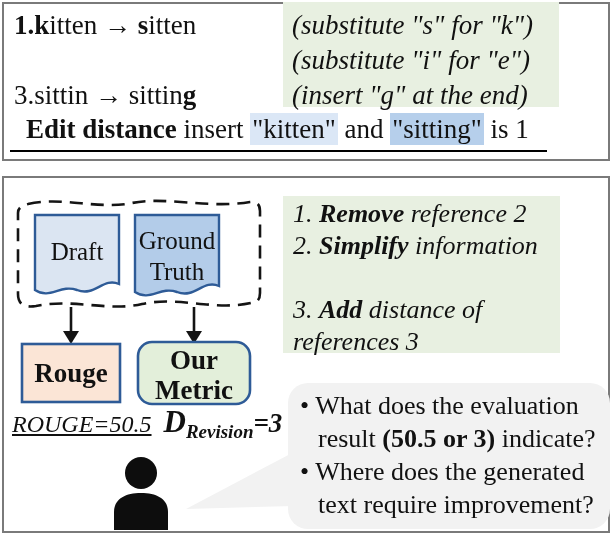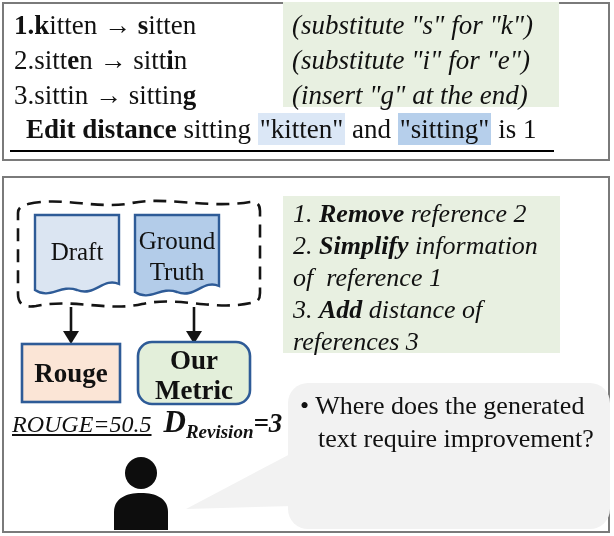--- a/index.html
+++ b/index.html
@@ -53,27 +53,26 @@
 <body>
 
 <div class="page">
 
   <div class="panel panel-top">
     <div class="note-bg"></div>
 
     <div class="step r1"><span class="b">1.k</span><span>itten → </span><span class="b">s</span><span>itten</span></div>
     <div class="note r1">(substitute "s" for "k")</div>
 
-    <div class="step r2"><span>2.sitt</span><span class="b">e</span><span>n → sitt</span><span class="b">i</span><span>n</span></div>
     <div class="note r2">(substitute "i" for "e")</div>
 
     <div class="step r3"><span>3.sittin → sittin</span><span class="b">g</span></div>
     <div class="note r3">(insert "g" at the end)</div>
 
-    <div class="summary"><span class="u"><span class="b">Edit distance</span><span> sitting </span><span class="hl1">"kitten"</span><span> and </span><span class="hl2">"sitting"</span><span> is 1</span></span></div>
+    <div class="summary"><span class="u"><span class="b">Edit distance</span><span> insert </span><span class="hl1">"kitten"</span><span> and </span><span class="hl2">"sitting"</span><span> is 1</span></span></div>
   </div>
 
   <div class="panel panel-bottom">
 
     <svg class="diagram" width="254" height="218" viewBox="0 0 254 218">
 
       <path d="M 18,16
                C 52,8 88,22 122,15
                C 156,8 198,21 240,14
                Q 250,13 250,23
@@ -107,27 +106,28 @@
       <rect x="128" y="154" width="112" height="62" rx="14" fill="#e3efda" stroke="#2e5b97" stroke-width="2.6"></rect>
       <text class="box-label" x="184" y="181" text-anchor="middle">Our</text>
       <text class="box-label" x="184" y="211" text-anchor="middle">Metric</text>
     </svg>
 
     <div class="scores">
       <span class="rouge-score">ROUGE=50.5</span>
       <span class="d-score"><span class="dbig">D</span><sub>Revision</sub><span>=3</span></span>
     </div>
 
-    <div class="instructions"><span>1. </span><span class="b">Remove</span><span> reference 2</span><br><span>2. </span><span class="b">Simplify</span><span> information</span><br><span>of  reference 1</span><br><span>3. </span><span class="b">Add</span><span> distance of</span><br><span>references 3</span></div>
+    <div class="instructions"><span>1. </span><span class="b">Remove</span><span> reference 2</span><br><span>2. </span><span class="b">Simplify</span><span> information</span><br><br><span>3. </span><span class="b">Add</span><span> distance of</span><br><span>references 3</span></div>
 
     <svg class="bubble-tail" width="110" height="62" viewBox="0 0 110 62">
       <polygon points="110,2 2,59 110,56" fill="#f2f2f2"></polygon>
     </svg>
 
     <div class="bubble">
+      <div class="q"><span>•</span> <span>What does the evaluation result </span><span class="b">(50.5 or 3)</span><span> indicate?</span></div>
       <div class="q"><span>•</span> <span>Where does the generated text require improvement?</span></div>
     </div>
 
     <svg class="person" width="64" height="82" viewBox="0 0 64 82">
       <circle cx="31" cy="21" r="16" fill="#0d0d0d"></circle>
       <path d="M 4,78 L 4,60 C 4,47 15,41 31,41 C 47,41 58,47 58,60 L 58,78 Z" fill="#0d0d0d"></path>
     </svg>
 
   </div>
 </div>

